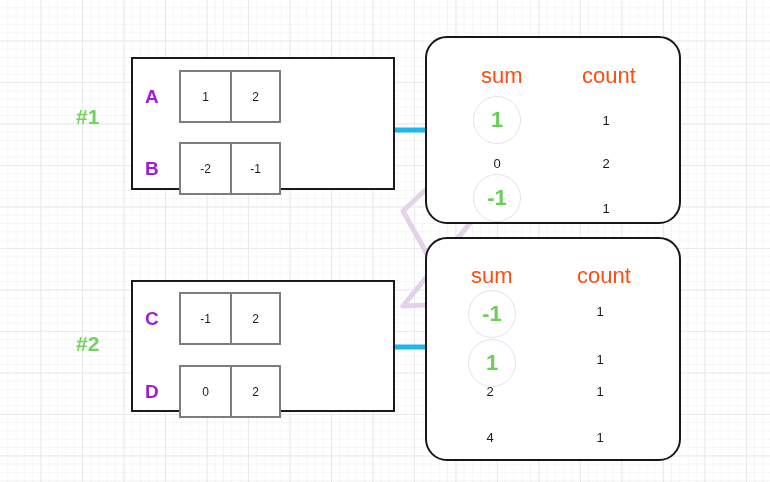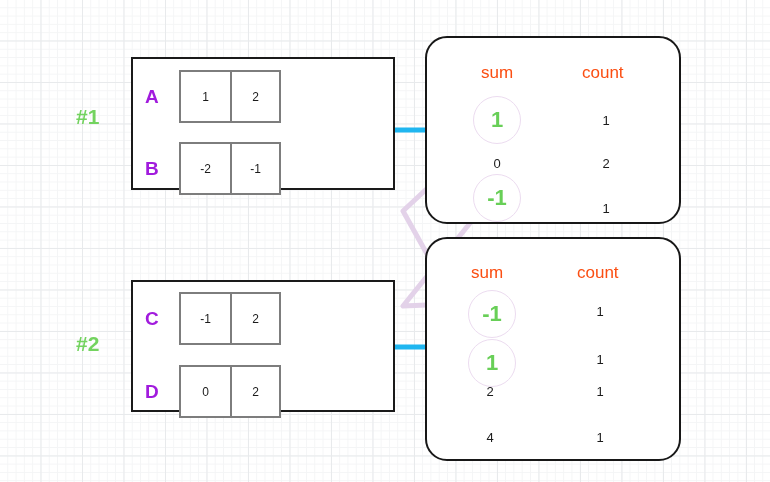--- a/index.html
+++ b/index.html
@@ -76,21 +76,21 @@
   .res-box{
     position:absolute;
     box-sizing:border-box;
     border:2px solid #171717;
     border-radius:22px;
     background:#ffffff;
   }
   .res-head{
     position:absolute;
     color:#fb4e12;
-    font-size:17px;
+    font-size:22px;
     white-space:nowrap;
   }
   .res-cell{
     position:absolute;
     font-size:13px;
     color:#1b1b1b;
     text-align:center;
     white-space:nowrap;
     transform:translate(-50%,-50%);
   }

